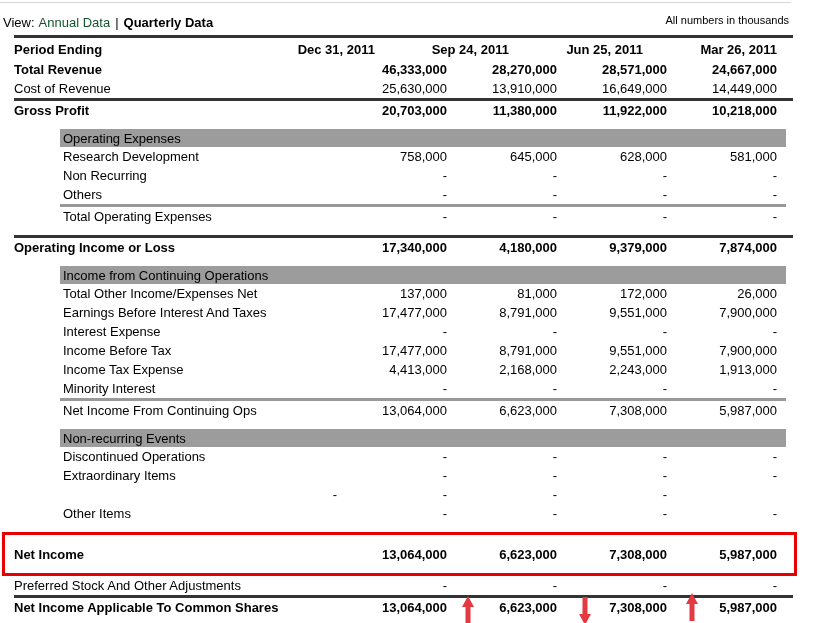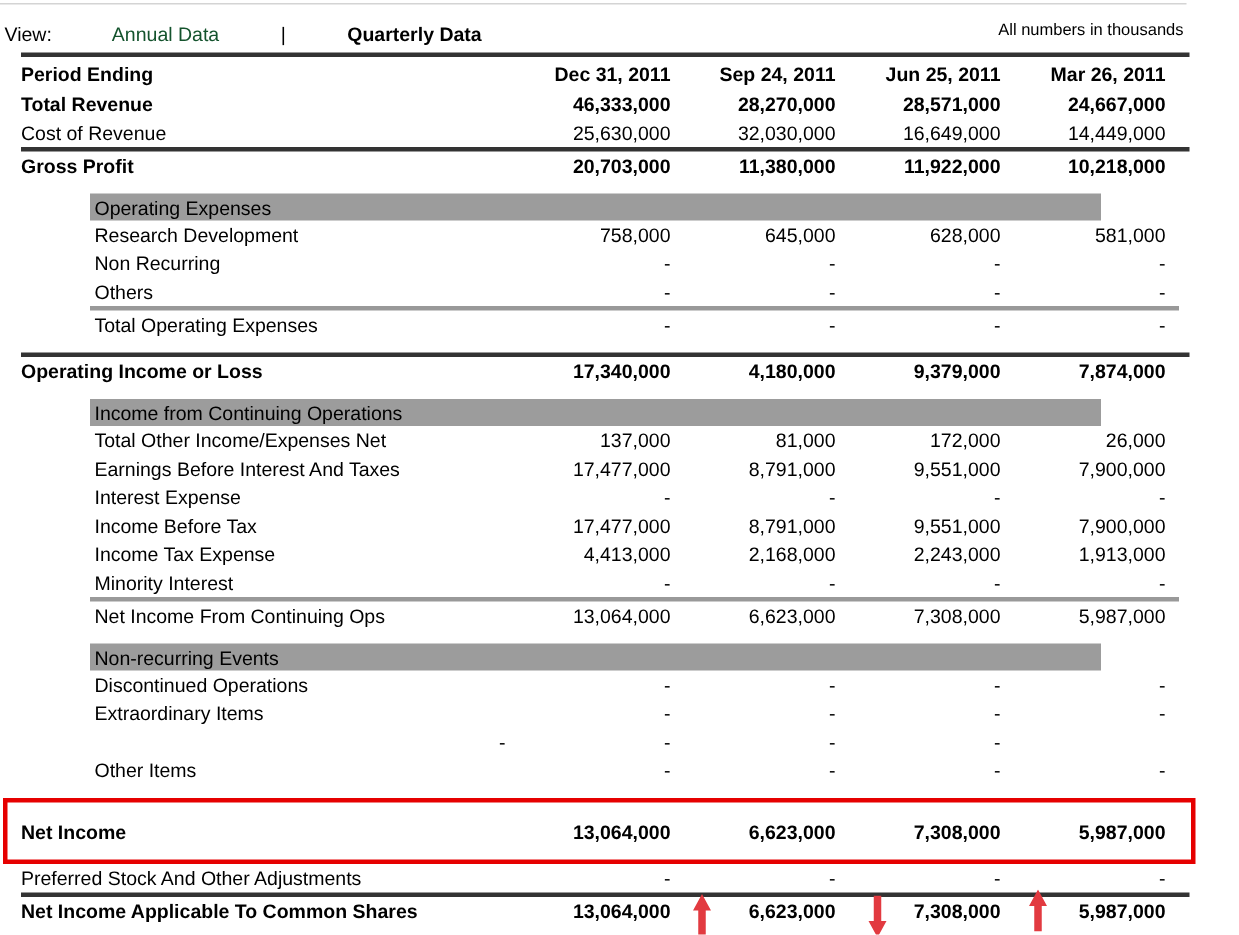--- a/index.html
+++ b/index.html
@@ -14,21 +14,20 @@
   }
   .page { position: relative; width: 826px; height: 623px; }
 
   .top-hairline { margin-top: 2px; width: 791px; height: 1px; background: #d4d4d4; }
 
   .view-bar {
     margin: 10px 0 0 3px;
     height: 19px;
     display: flex;
     align-items: center;
-    gap: 36px;
   }
   .view-label { margin-right: 4px; }
   .link { color: #14532d; cursor: pointer; text-decoration: none; }
   .sep { margin: 0 5px; color: #000; }
   .active-view { font-weight: bold; }
   .thousands-note {
     position: absolute;
     top: 12px;
     right: 37px;
     font-size: 11px;
@@ -41,30 +40,30 @@
   .gray-line { margin-left: 46px; width: 726px; height: 3px; background: #999; }
   .spacer { height: 9px; }
 
   .grid-row {
     display: grid;
     grid-template-columns: 1fr 110px 110px 110px 110px;
     align-items: center;
     height: 19px;
     position: relative;
   }
-  .header-row { height: 22px; }
+  .header-row { height: 22px; gap: 24px; }
   .header-row .label-cell, .header-row .num-cell { font-weight: bold; }
   .bold .label-cell, .bold .num-cell { font-weight: bold; }
   .label-cell { white-space: nowrap; }
   .label-cell.indent { padding-left: 49px; }
   .num-cell { text-align: right; padding-right: 16px; white-space: nowrap; }
 
   .section-bar {
     margin-left: 46px;
-    width: 674px;
+    width: 726px;
     height: 18px;
     background: #9c9c9c;
     display: flex;
     align-items: center;
     padding-left: 3px;
     color: #000;
   }
 
   .grid-row.highlight { height: 44px; }
   .red-box {
@@ -106,21 +105,21 @@
       <div class="grid-row data-row bold">
         <div class="label-cell">Total Revenue</div>
         <div class="num-cell">46,333,000</div>
         <div class="num-cell">28,270,000</div>
         <div class="num-cell">28,571,000</div>
         <div class="num-cell">24,667,000</div>
       </div>
       <div class="grid-row data-row">
         <div class="label-cell">Cost of Revenue</div>
         <div class="num-cell">25,630,000</div>
-        <div class="num-cell">32,030,000</div>
+        <div class="num-cell">13,910,000</div>
         <div class="num-cell">16,649,000</div>
         <div class="num-cell">14,449,000</div>
       </div>
       <div class="thick-line"></div>
       <div class="grid-row data-row bold">
         <div class="label-cell">Gross Profit</div>
         <div class="num-cell">20,703,000</div>
         <div class="num-cell">11,380,000</div>
         <div class="num-cell">11,922,000</div>
         <div class="num-cell">10,218,000</div>

